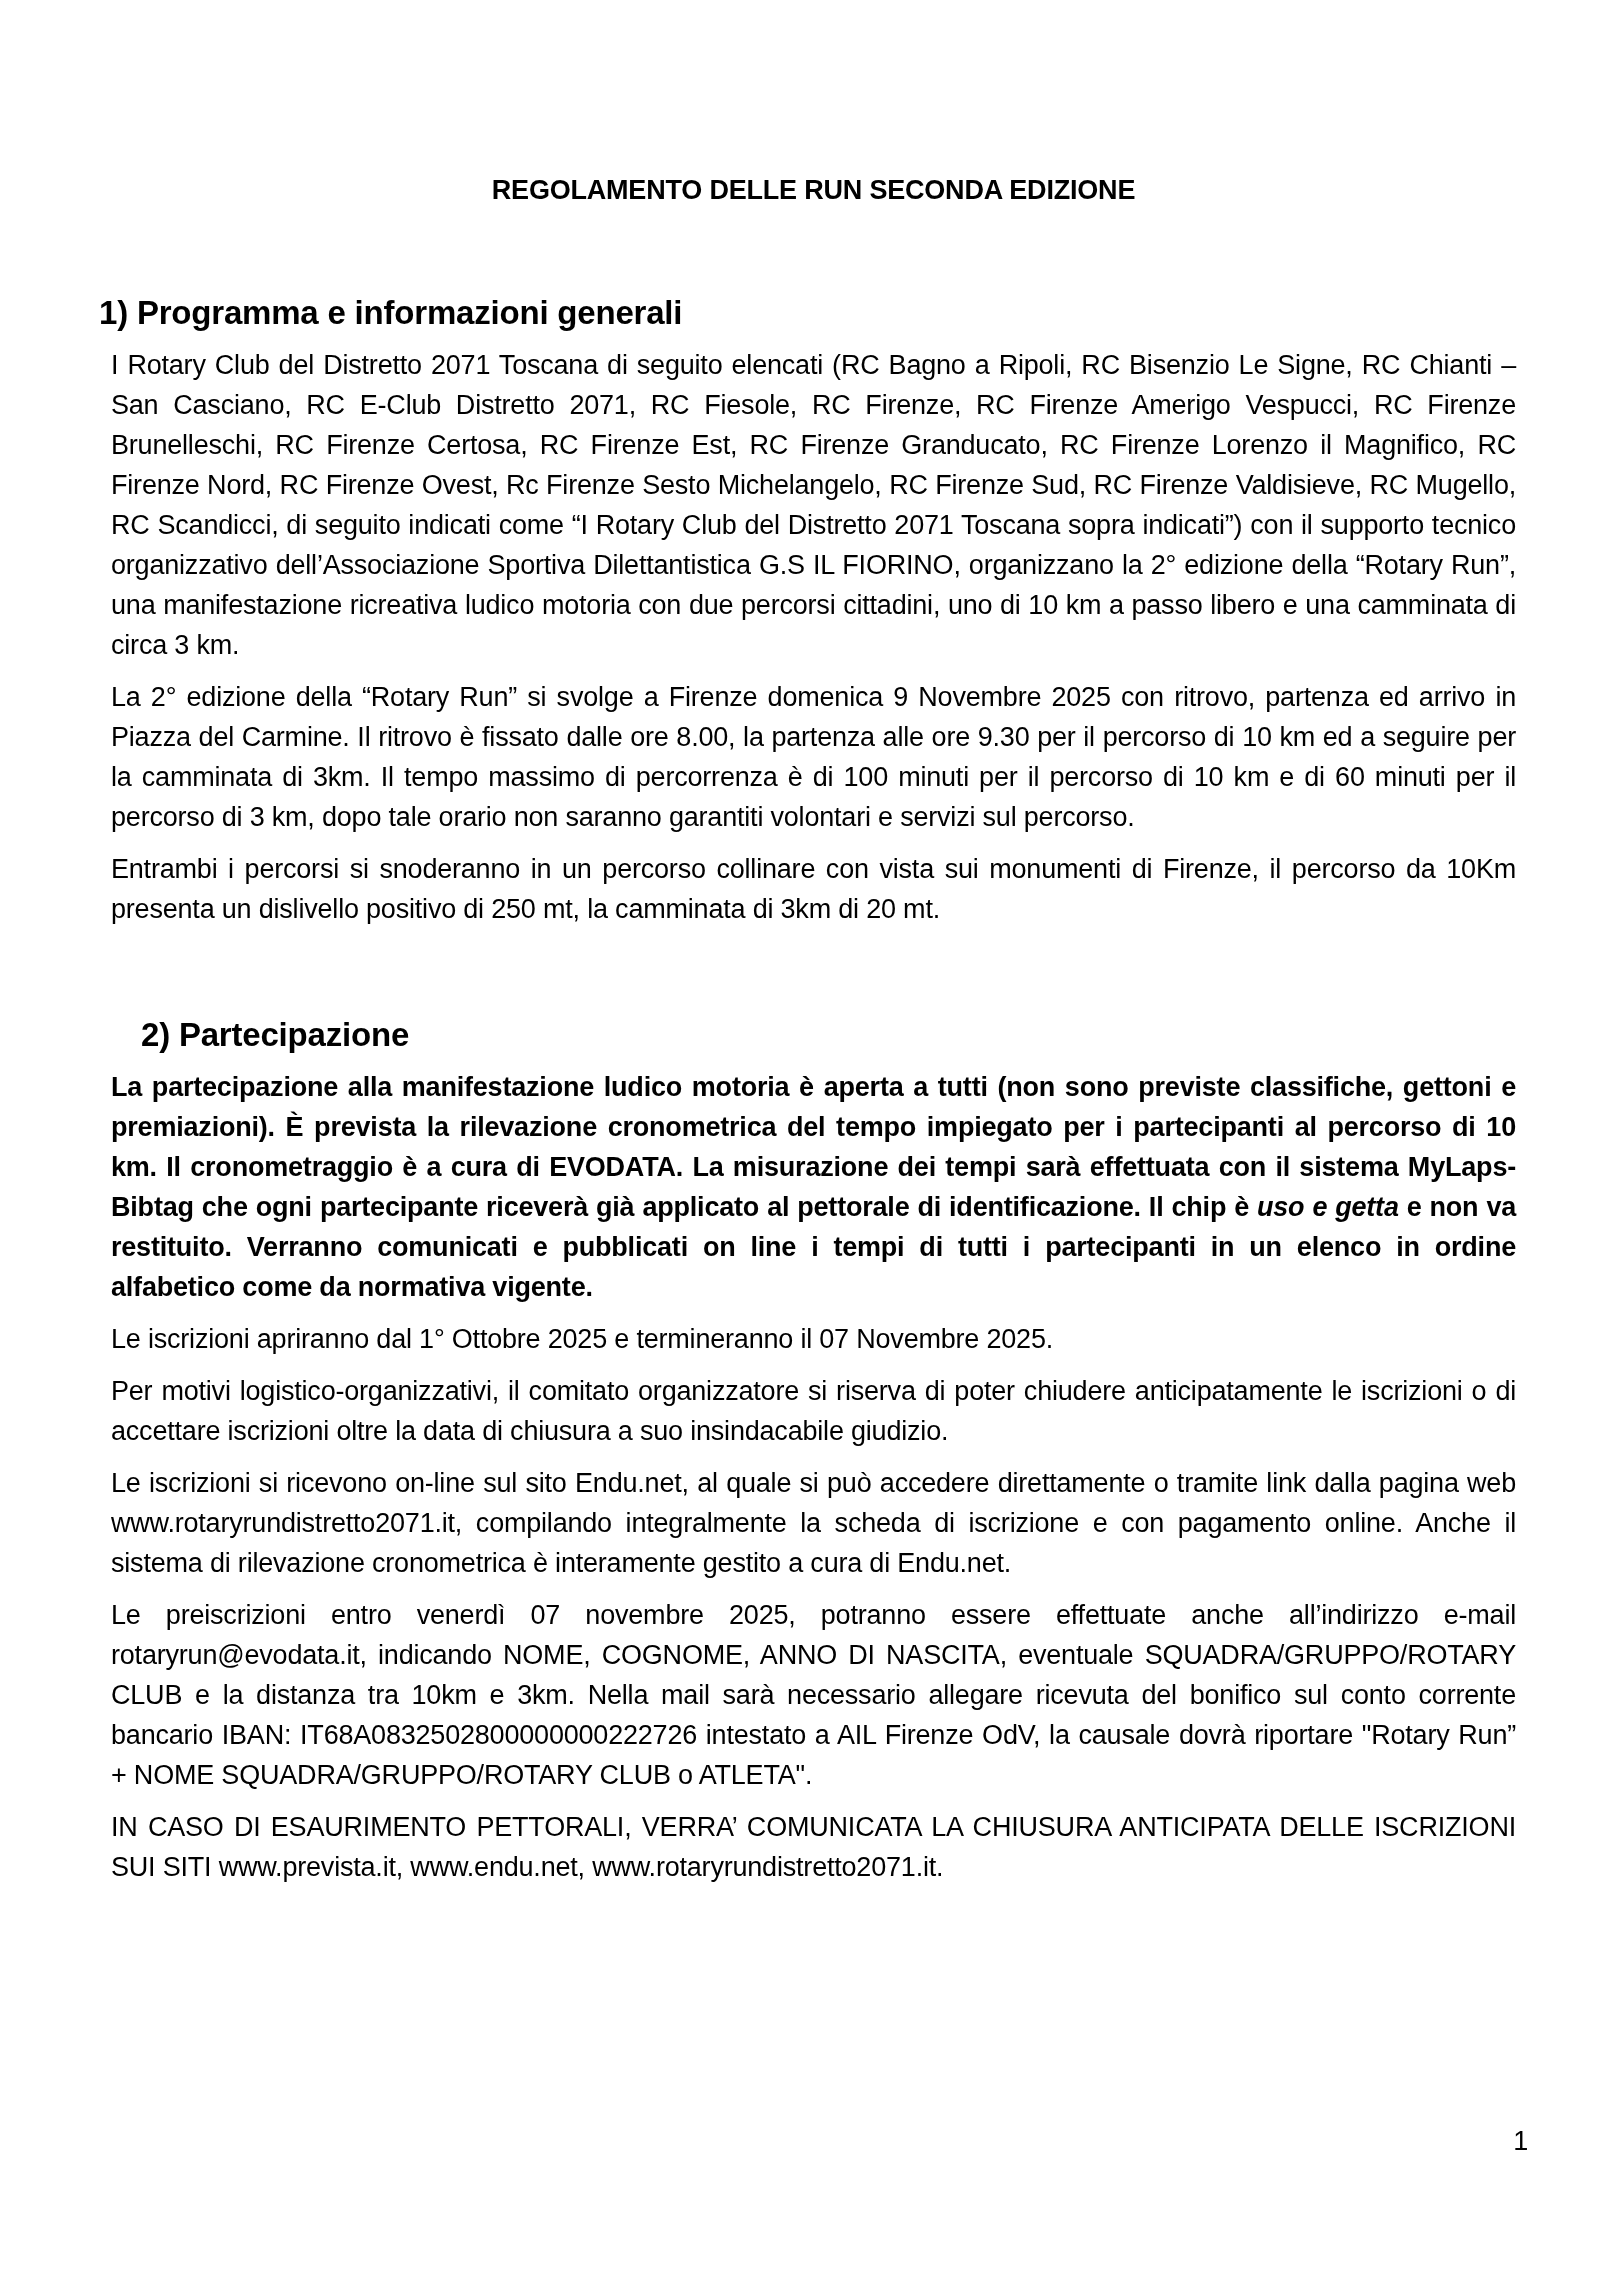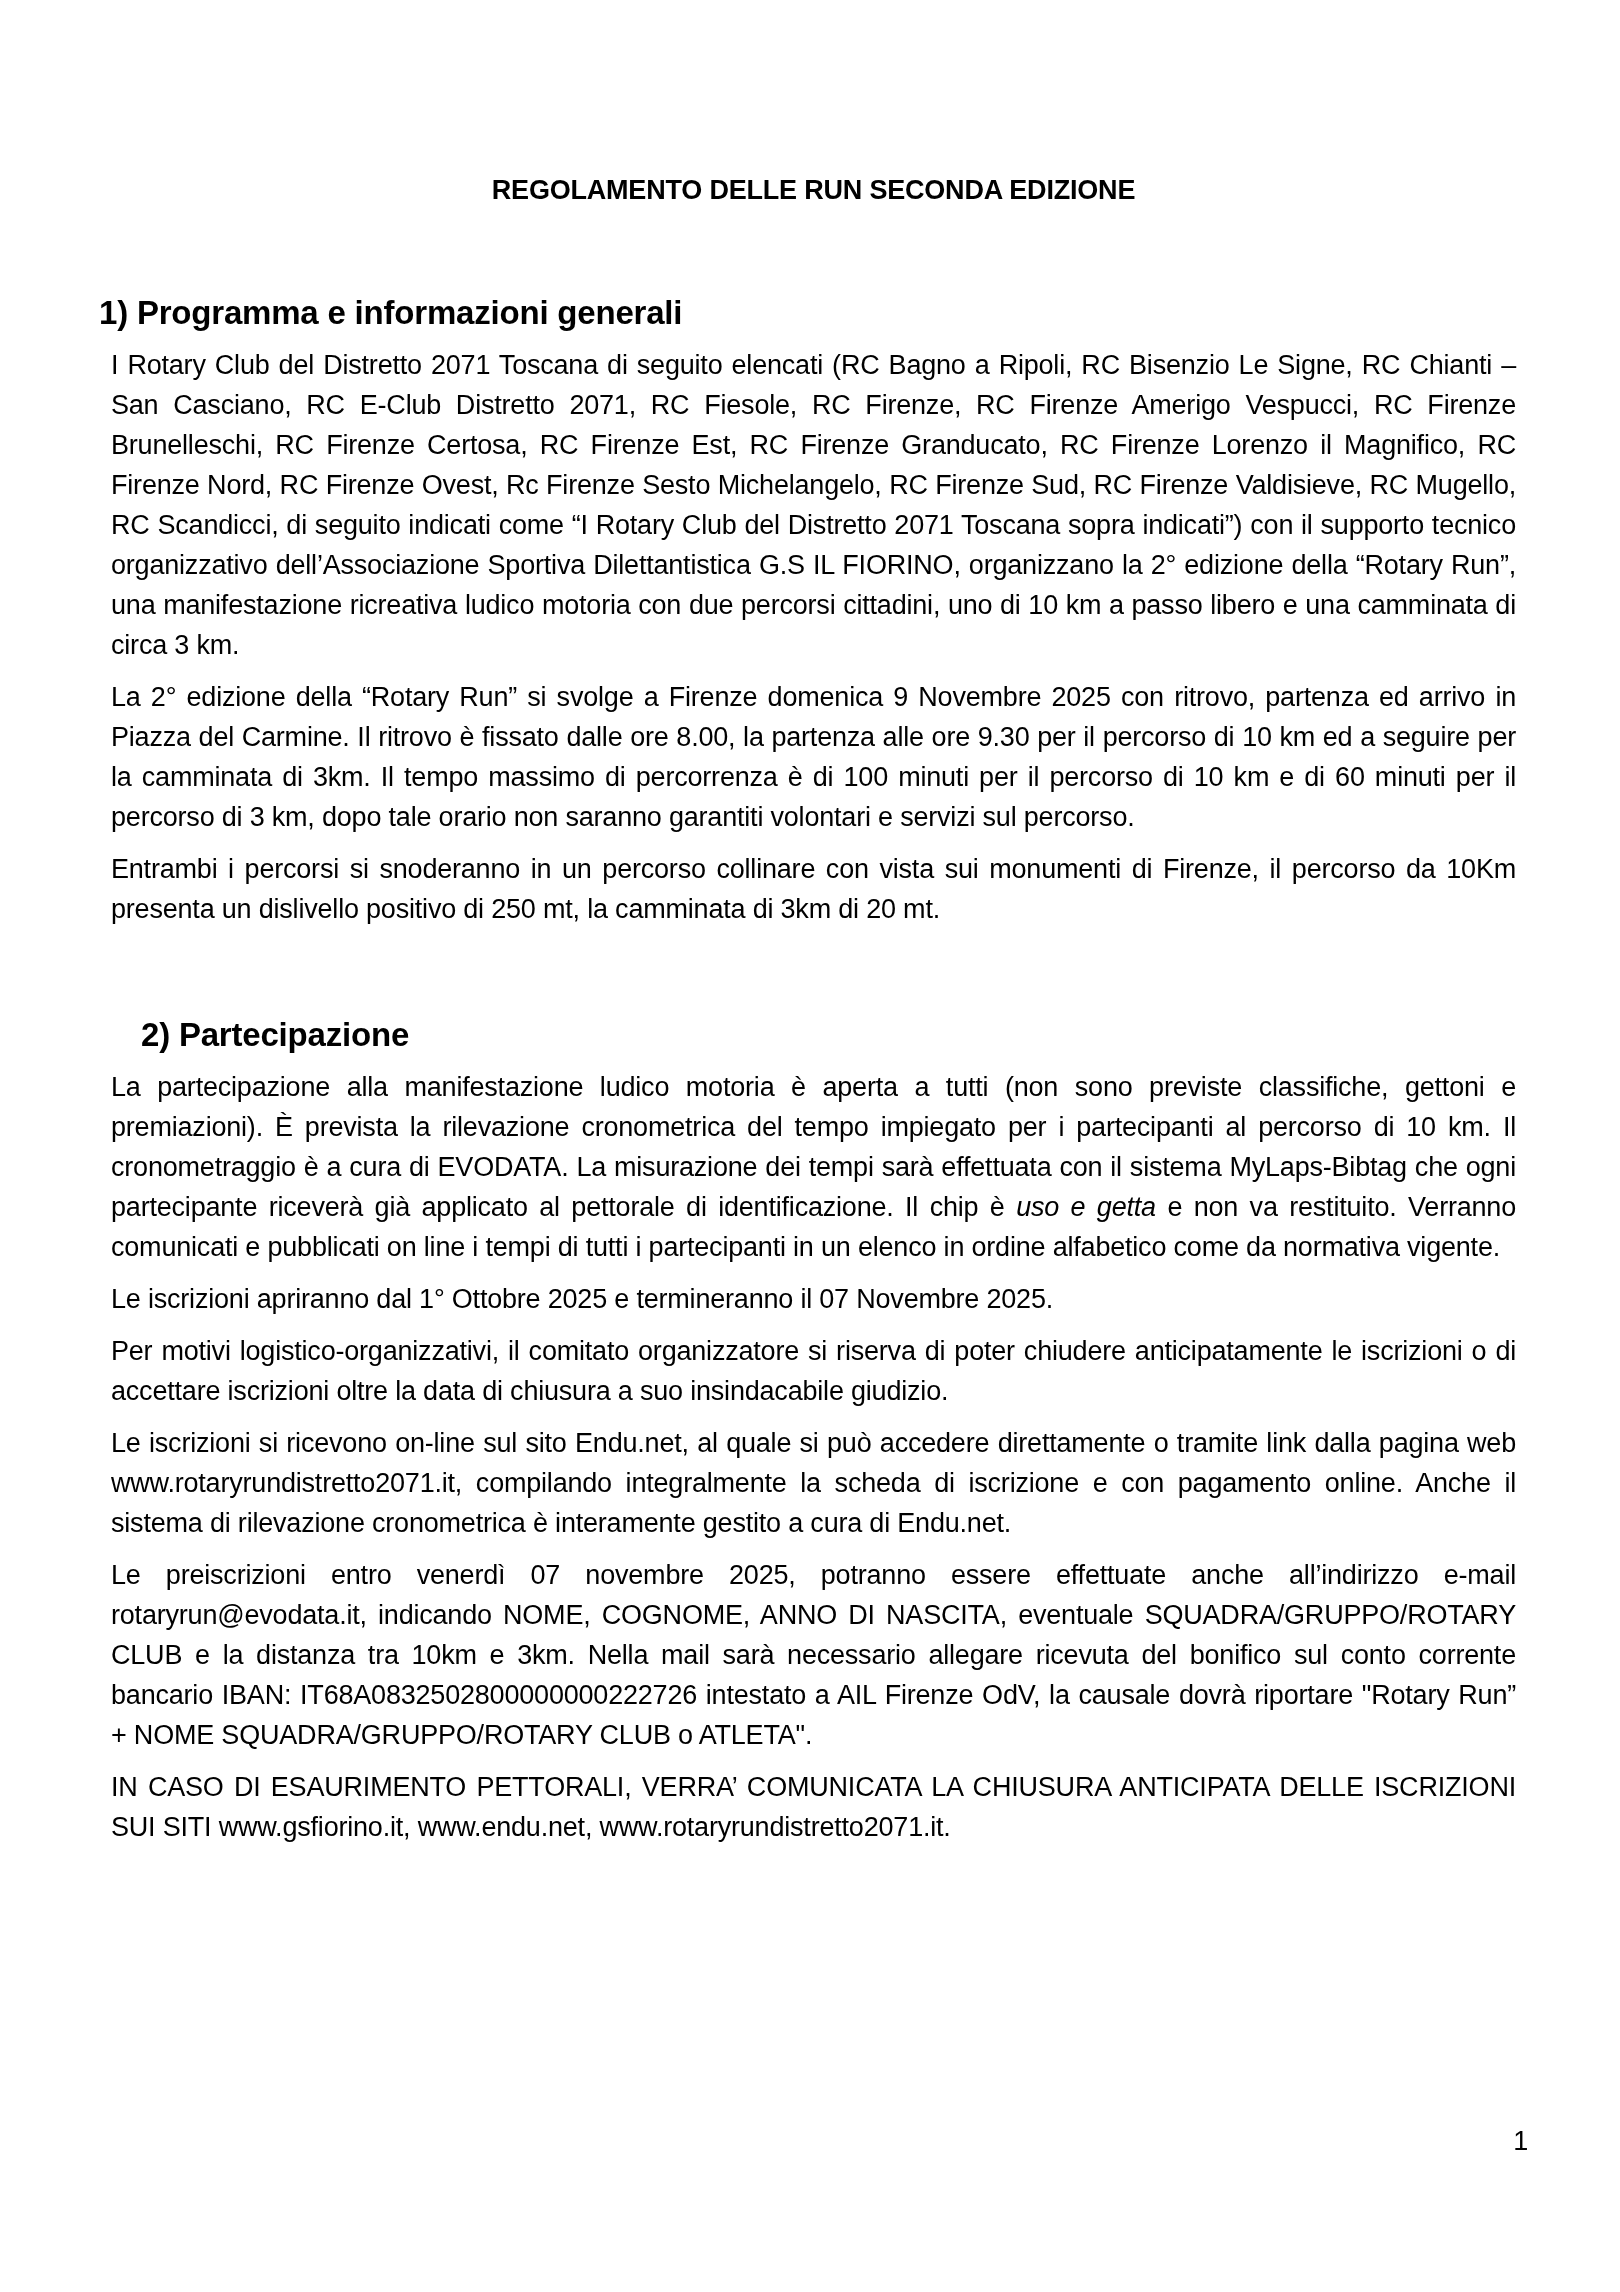--- a/index.html
+++ b/index.html
@@ -43,21 +43,21 @@
   .h-section1 { margin-top: 83px; }
   .h-section2 { margin-top: 86px; margin-left: 42px; }
   .h-section3 { margin-top: 62px; }
   p.para {
     margin: 12px;
     text-align: justify;
     text-justify: inter-word;
   }
   .mt-27 { margin-top: 24px; }
   .mt-32 { margin-top: 29px; }
-  .mt-21 { margin-top: 19px; }
+  .mt-21 { margin-top: 19px; font-weight: bold; }
   em.italic-phrase { font-style: italic; }
   .page-number {
     position: absolute;
     top: 2121px;
     right: 92px;
     font-size: 27px;
     line-height: 40px;
     text-align: right;
   }
 </style>
@@ -79,20 +79,20 @@
     <section>
       <h2 class="heading h-section2">2) Partecipazione</h2>
       <p class="para mt-21"><span>La partecipazione alla manifestazione ludico motoria è aperta a tutti (non sono previste classifiche, gettoni e premiazioni). È prevista la rilevazione cronometrica del tempo impiegato per i partecipanti al percorso di 10 km. Il cronometraggio è a cura di EVODATA. La misurazione dei tempi sarà effettuata con il sistema MyLaps-Bibtag che ogni partecipante riceverà già applicato al pettorale di identificazione. Il chip è </span><em class="italic-phrase">uso e getta</em><span> e non va restituito. Verranno comunicati e pubblicati on line i tempi di tutti i partecipanti in un elenco in ordine alfabetico come da normativa vigente.</span></p>
     </section>
 
     <section>
       <p class="para">Le iscrizioni apriranno dal 1° Ottobre 2025 e termineranno il 07 Novembre 2025.</p>
       <p class="para">Per motivi logistico-organizzativi, il comitato organizzatore si riserva di poter chiudere anticipatamente le iscrizioni o di accettare iscrizioni oltre la data di chiusura a suo insindacabile giudizio.</p>
       <p class="para">Le iscrizioni si ricevono on-line sul sito Endu.net, al quale si può accedere direttamente o tramite link dalla pagina web www.rotaryrundistretto2071.it, compilando integralmente la scheda di iscrizione e con pagamento online.  Anche il sistema di rilevazione cronometrica è interamente gestito a cura di Endu.net.</p>
       <p class="para">Le preiscrizioni entro venerdì 07 novembre 2025, potranno essere effettuate anche all’indirizzo e-mail rotaryrun@evodata.it, indicando NOME, COGNOME, ANNO DI NASCITA, eventuale SQUADRA/GRUPPO/ROTARY CLUB e la distanza tra 10km e 3km. Nella mail sarà necessario allegare ricevuta del bonifico sul conto corrente bancario IBAN: IT68A0832502800000000222726 intestato a AIL Firenze OdV, la causale dovrà riportare "Rotary Run” + NOME SQUADRA/GRUPPO/ROTARY CLUB o ATLETA".</p>
-      <p class="para">IN CASO DI ESAURIMENTO PETTORALI, VERRA’ COMUNICATA LA CHIUSURA ANTICIPATA DELLE ISCRIZIONI SUI SITI www.gsfiorino.it, www.endu.net, www.rotaryrundistretto2071.it.</p>
+      <p class="para">IN CASO DI ESAURIMENTO PETTORALI, VERRA’ COMUNICATA LA CHIUSURA ANTICIPATA DELLE ISCRIZIONI SUI SITI www.prevista.it, www.endu.net, www.rotaryrundistretto2071.it.</p>
     </section>
 
   </main>
 
   <div class="page-number">1</div>
 </div>
 
 
 </body></html>

